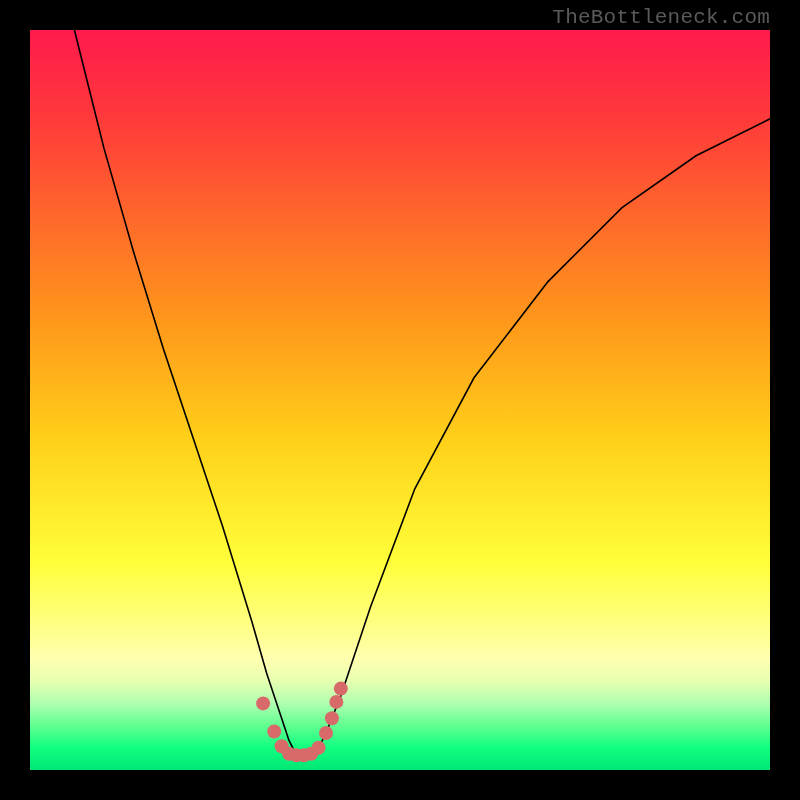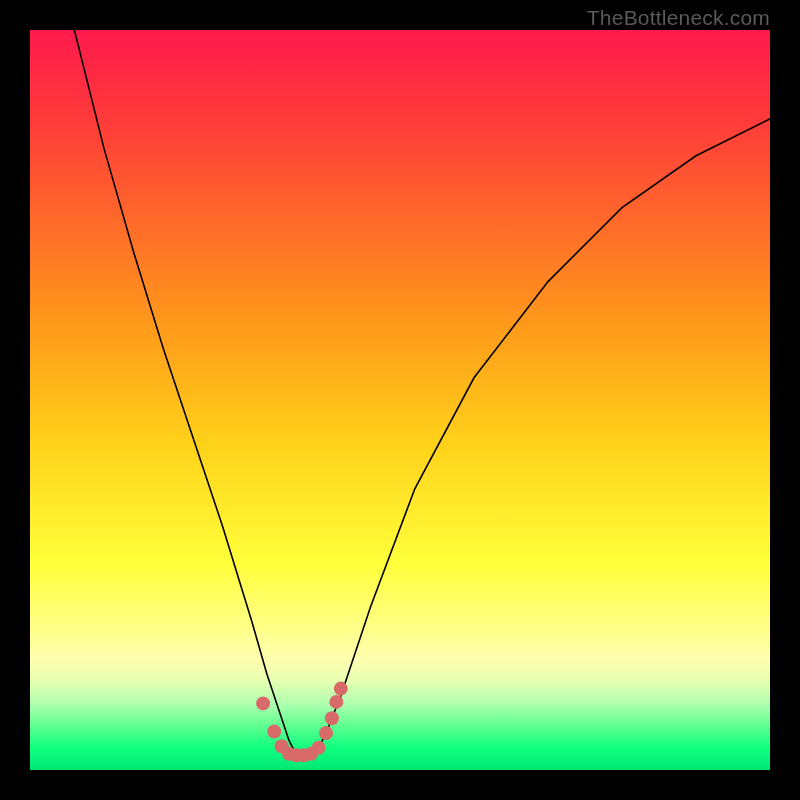--- a/index.html
+++ b/index.html
@@ -29,21 +29,21 @@
       #b0ffb0 91%,
       #60ff90 94%,
       #10ff80 97%,
       #00e676 100%
     );
   }
   .watermark {
     position: absolute;
     top: 6px;
     right: 30px;
-    font-family: Liberation Sans, sans-serif;
+    font-family: Liberation Mono, monospace;
     font-size: 21px;
     color: #5a5a5a;
     letter-spacing: 0.2px;
     user-select: none;
   }
   svg.curve {
     position: absolute;
     left: 0; top: 0;
     width: 100%; height: 100%;
   }

